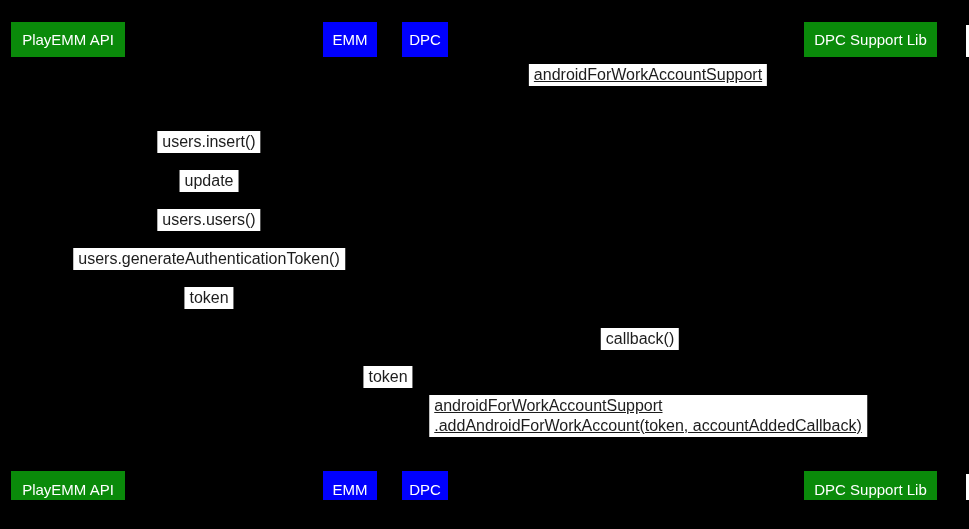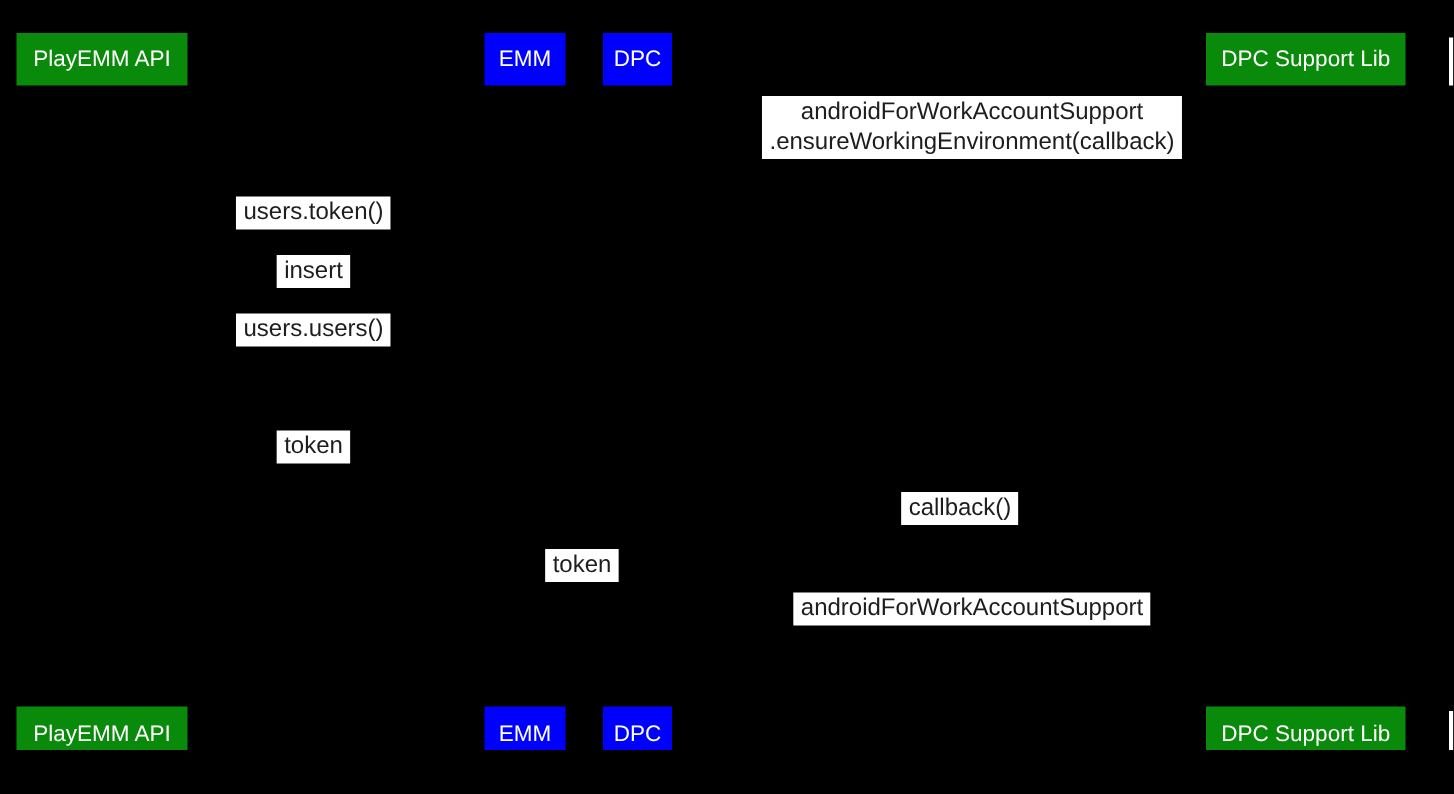--- a/index.html
+++ b/index.html
@@ -14,56 +14,57 @@
   }
   .actor.bottom{top:471px;height:36px;}
   .actor.green{background:#0a8a0a;}
   .actor.blue{background:#0000fe;}
   .msg{
     position:absolute;transform:translateX(-50%);
     background:#ffffff;color:#1d1d1d;
     font-size:16px;line-height:20px;padding:1px 5px;
     white-space:nowrap;
   }
-  .msg.two-line{text-align:center;}
+  .msg.two-line{text-decoration:underline;}
   .msg.two-line span{display:block;}
   .sliver{position:absolute;left:966px;width:3px;height:32px;background:#ffffff;}
 </style>
 </head>
 <body>
 
 <div class="canvas">
 
   <div class="actor green" style="left:11px;width:114px;">PlayEMM API</div>
   <div class="actor blue" style="left:323px;width:54px;">EMM</div>
   <div class="actor blue" style="left:402px;width:46px;">DPC</div>
   <div class="actor green" style="left:804px;width:133px;">DPC Support Lib</div>
 
   <div class="sliver" style="top:25px;"></div>
 
   <div class="msg two-line" style="left:648px;top:64px;">
     <span>androidForWorkAccountSupport</span>
-    <span>.ensureWorkingEnvironment(callback)</span>
   </div>
 
-  <div class="msg" style="left:209px;top:131px;">users.token()</div>
+  <div class="msg" style="left:209px;top:131px;">users.insert()</div>
 
-  <div class="msg" style="left:209px;top:170px;">insert</div>
+  <div class="msg" style="left:209px;top:170px;">update</div>
 
   <div class="msg" style="left:209px;top:209px;">users.users()</div>
 
+  <div class="msg" style="left:209px;top:248px;">users.generateAuthenticationToken()</div>
 
   <div class="msg" style="left:209px;top:287px;">token</div>
 
   <div class="msg" style="left:640px;top:328px;">callback()</div>
 
   <div class="msg" style="left:388px;top:366px;">token</div>
 
   <div class="msg two-line" style="left:648px;top:395px;">
     <span>androidForWorkAccountSupport</span>
+    <span>.addAndroidForWorkAccount(token, accountAddedCallback)</span>
   </div>
 
   <div class="actor green bottom" style="left:11px;width:114px;">PlayEMM API</div>
   <div class="actor blue bottom" style="left:323px;width:54px;">EMM</div>
   <div class="actor blue bottom" style="left:402px;width:46px;">DPC</div>
   <div class="actor green bottom" style="left:804px;width:133px;">DPC Support Lib</div>
 
   <div class="sliver" style="top:474px;height:33px;"></div>
 
 </div>

